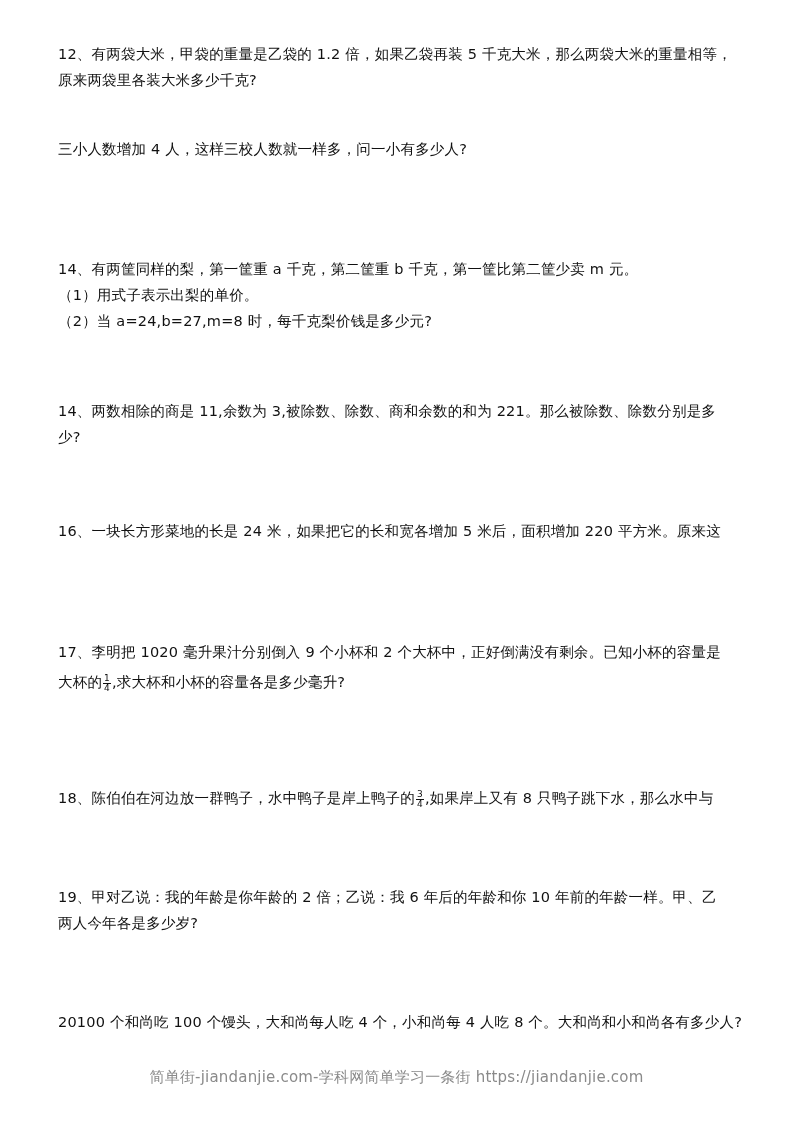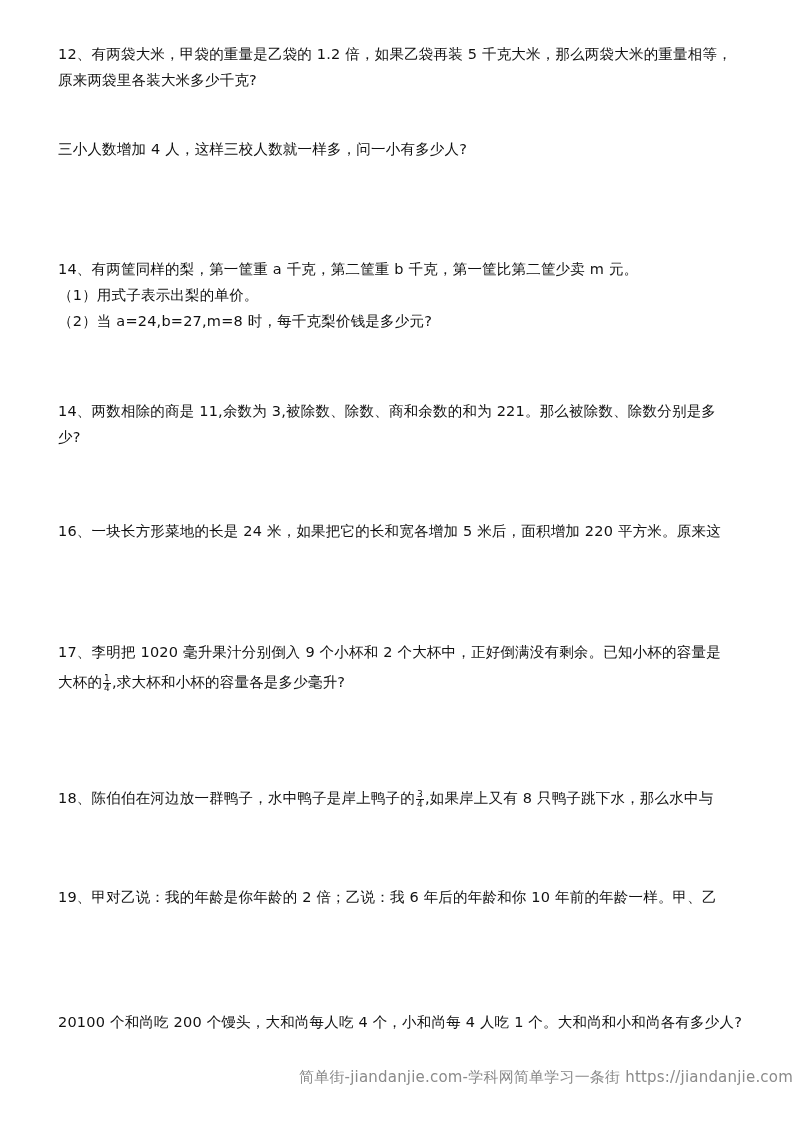--- a/index.html
+++ b/index.html
@@ -13,21 +13,21 @@
     font-size: 14.5px; line-height: 26px; letter-spacing: 0.2px; margin-left: 12px;
   }
   .q p { margin: 0; }
   .frac {
     display: inline-block; vertical-align: middle; text-align: center;
     font-size: 9px; line-height: 9px; margin: 0 1px;
   }
   .frac .num { display: block; border-bottom: 1px solid #111; padding: 0 1px; }
   .frac .den { display: block; padding: 0 1px; }
   .footer {
-    position: absolute; top: 1068px; left: 0; width: 793px; text-align: right;
+    position: absolute; top: 1068px; left: 0; width: 793px; text-align: center;
     font-size: 15px; color: #8a8a8a; letter-spacing: 0.2px;
   }
 </style>
 </head>
 <body>
 
 <div class="q" style="top:41px">
   <p>12、有两袋大米，甲袋的重量是乙袋的 1.2 倍，如果乙袋再装 5 千克大米，那么两袋大米的重量相等，</p>
   <p>原来两袋里各装大米多少千克?</p>
 </div>
@@ -59,19 +59,20 @@
 </div>
 
 <div class="q" style="top:783px; line-height:30px">
   <p>
     <span>18、陈伯伯在河边放一群鸭子，水中鸭子是岸上鸭子的</span><span class="frac"><span class="num">3</span><span class="den">4</span></span><span>,如果岸上又有 8 只鸭子跳下水，那么水中与</span>
   </p>
 </div>
 
 <div class="q" style="top:884px">
   <p>19、甲对乙说：我的年龄是你年龄的 2 倍；乙说：我 6 年后的年龄和你 10 年前的年龄一样。甲、乙</p>
+  <p>两人今年各是多少岁?</p>
 </div>
 
 <div class="q" style="top:1009px">
-  <p>20100 个和尚吃 200 个馒头，大和尚每人吃 4 个，小和尚每 4 人吃 1 个。大和尚和小和尚各有多少人?</p>
+  <p>20100 个和尚吃 100 个馒头，大和尚每人吃 4 个，小和尚每 4 人吃 8 个。大和尚和小和尚各有多少人?</p>
 </div>
 
 <div class="footer">简单街-jiandanjie.com-学科网简单学习一条街 https://jiandanjie.com</div>
 
 </body></html>

